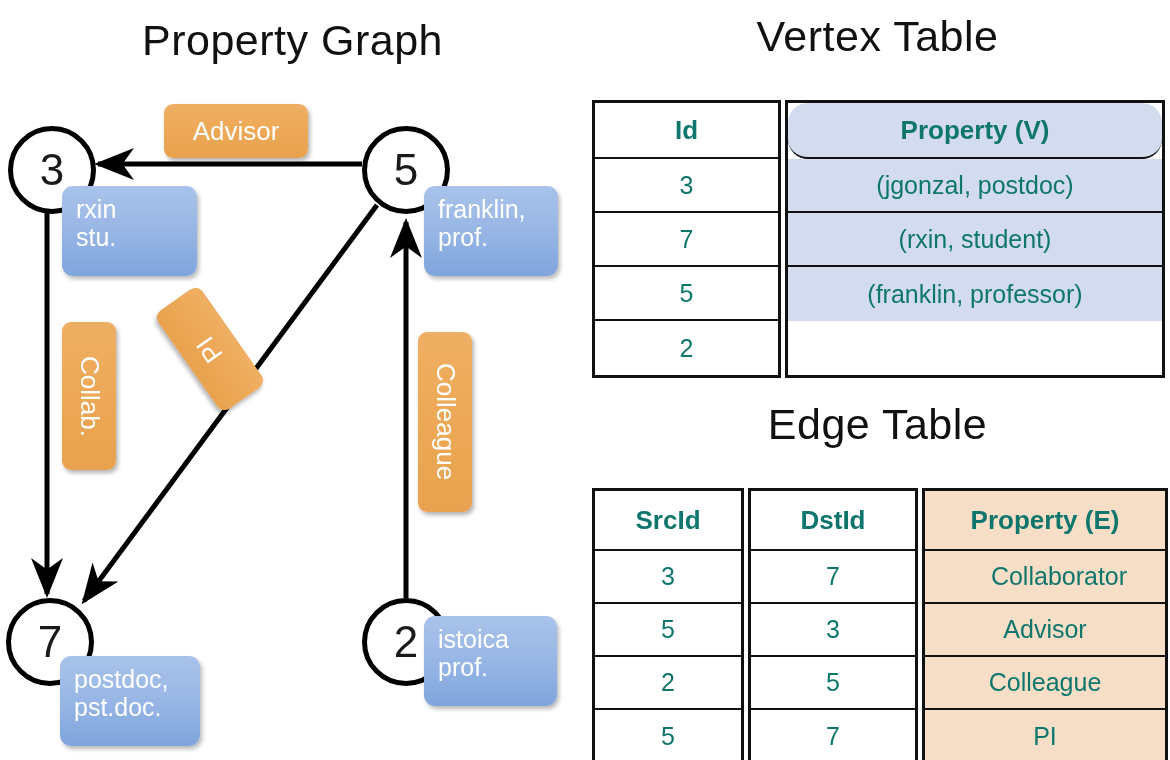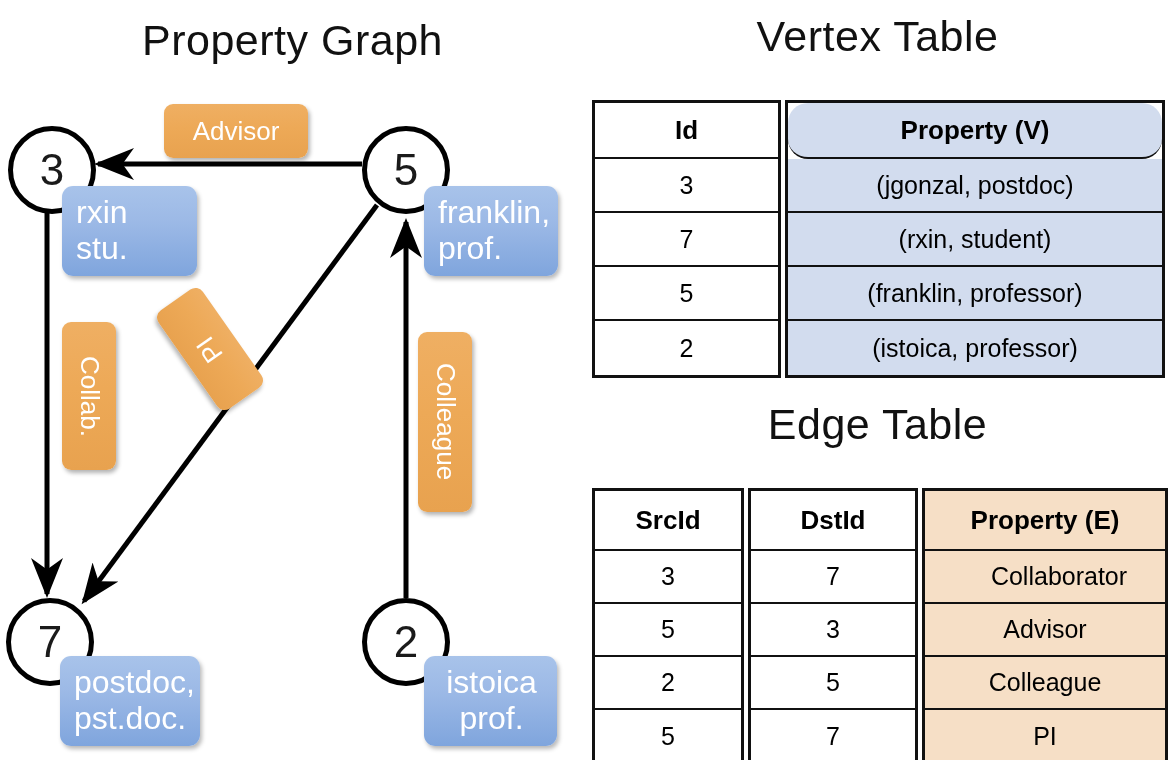--- a/index.html
+++ b/index.html
@@ -54,21 +54,21 @@
     font-family: "Liberation Sans", sans-serif;
     z-index: 4;
   }
 
   .prop-box {
     position: absolute;
     border-radius: 11px;
     background: linear-gradient(to bottom, #a8c3ea 0%, #9cb9e6 40%, #7fa5dd 100%);
     box-shadow: 2px 3px 4px rgba(0,0,0,0.28);
     color: #ffffff;
-    font-size: 32px;
+    font-size: 25px;
     line-height: 1.12;
     padding: 9px 12px 9px 14px;
     box-sizing: border-box;
     z-index: 6;
   }
   .prop-box span { display: block; }
 
   .edge-label {
     position: absolute;
     border-radius: 9px;
@@ -100,21 +100,21 @@
     display: flex;
     flex-direction: column;
   }
   .tcol + .tcol { margin-left: 4px; }
   .cell {
     box-sizing: border-box;
     display: flex;
     align-items: center;
     justify-content: center;
     font-size: 25px;
-    color: #000000;
+    color: #0f766e;
     border-bottom: 2px solid #111111;
     white-space: nowrap;
   }
   .cell:last-child { border-bottom: none; }
   .cell.head { font-weight: bold; font-size: 26px; }
   .fill-blue   { background: #d2dcee; }
   .fill-orange { background: #f6dfc6; }
 </style>
 </head>
 <body>
@@ -164,21 +164,21 @@
   <div class="prop-box" style="left:424px; top:186px; width:134px; height:90px;">
     <span>franklin,</span>
     <span>prof.</span>
   </div>
 
   <div class="prop-box" style="left:60px; top:656px; width:140px; height:90px;">
     <span>postdoc,</span>
     <span>pst.doc.</span>
   </div>
 
-  <div class="prop-box" style="left:424px; top:656px; width:133px; height:90px;text-align:center;">
+  <div class="prop-box" style="left:424px; top:616px; width:133px; height:90px;">
     <span>istoica</span>
     <span>prof.</span>
   </div>
 
   <div class="edge-label" style="left:164px; top:104px; width:144px; height:54px;">
     <span>Advisor</span>
   </div>
 
   <div class="edge-label vert" style="left:62px; top:322px; width:54px; height:148px;">
     <span>Collab.</span>
@@ -200,21 +200,20 @@
     <div class="cell" style="height:54px;">7</div>
     <div class="cell" style="height:54px;">5</div>
     <div class="cell" style="height:54px;">2</div>
   </div>
 
   <div class="tcol" style="width:380px;">
     <div class="cell head fill-blue" style="height:56px;border-radius:20px;">Property (V)</div>
     <div class="cell fill-blue" style="height:54px;">(jgonzal, postdoc)</div>
     <div class="cell fill-blue" style="height:54px;">(rxin, student)</div>
     <div class="cell fill-blue" style="height:54px;">(franklin, professor)</div>
-    <div class="cell fill-blue" style="height:54px;">(istoica, professor)</div>
   </div>
 </div>
 
 <div class="tbl" style="left:592px; top:488px;">
   <div class="tcol" style="width:152px;">
     <div class="cell head" style="height:60px;">SrcId</div>
     <div class="cell" style="height:53px;">3</div>
     <div class="cell" style="height:53px;">5</div>
     <div class="cell" style="height:53px;">2</div>
     <div class="cell" style="height:53px;">5</div>

